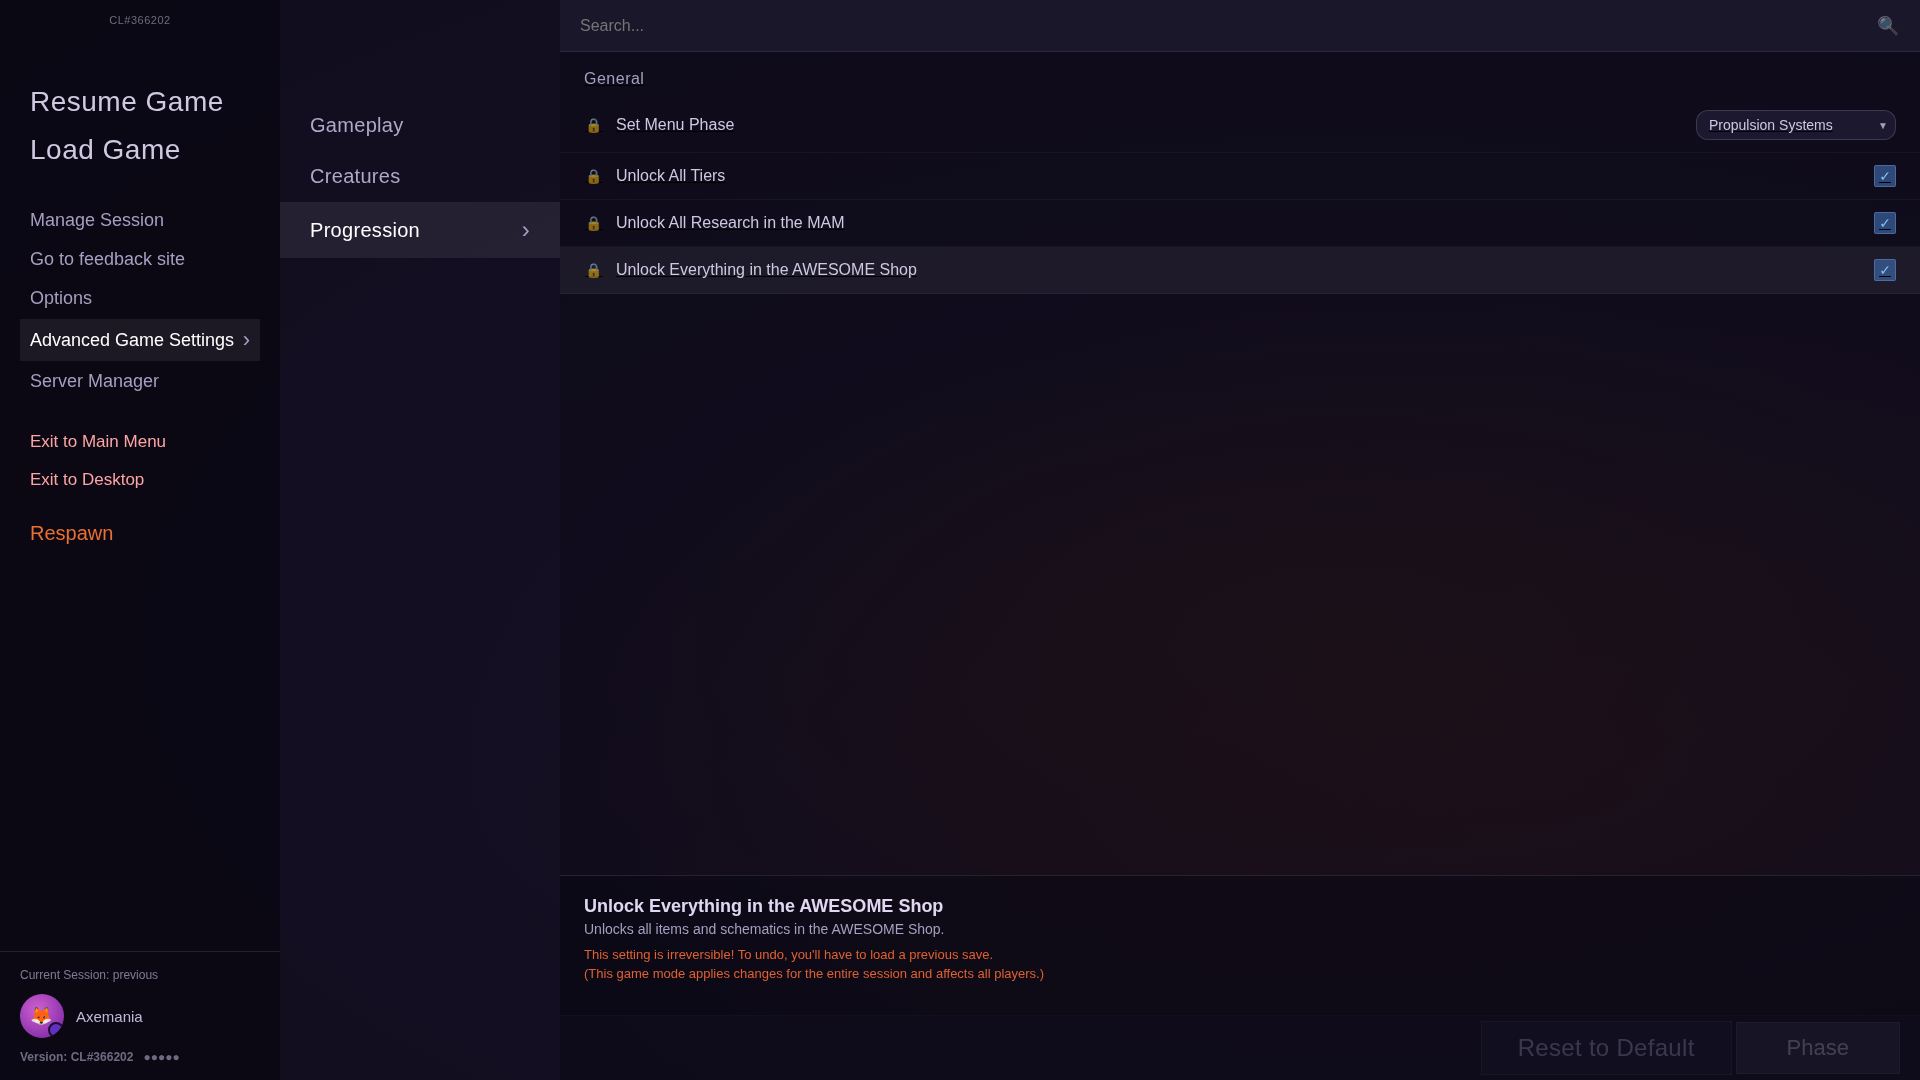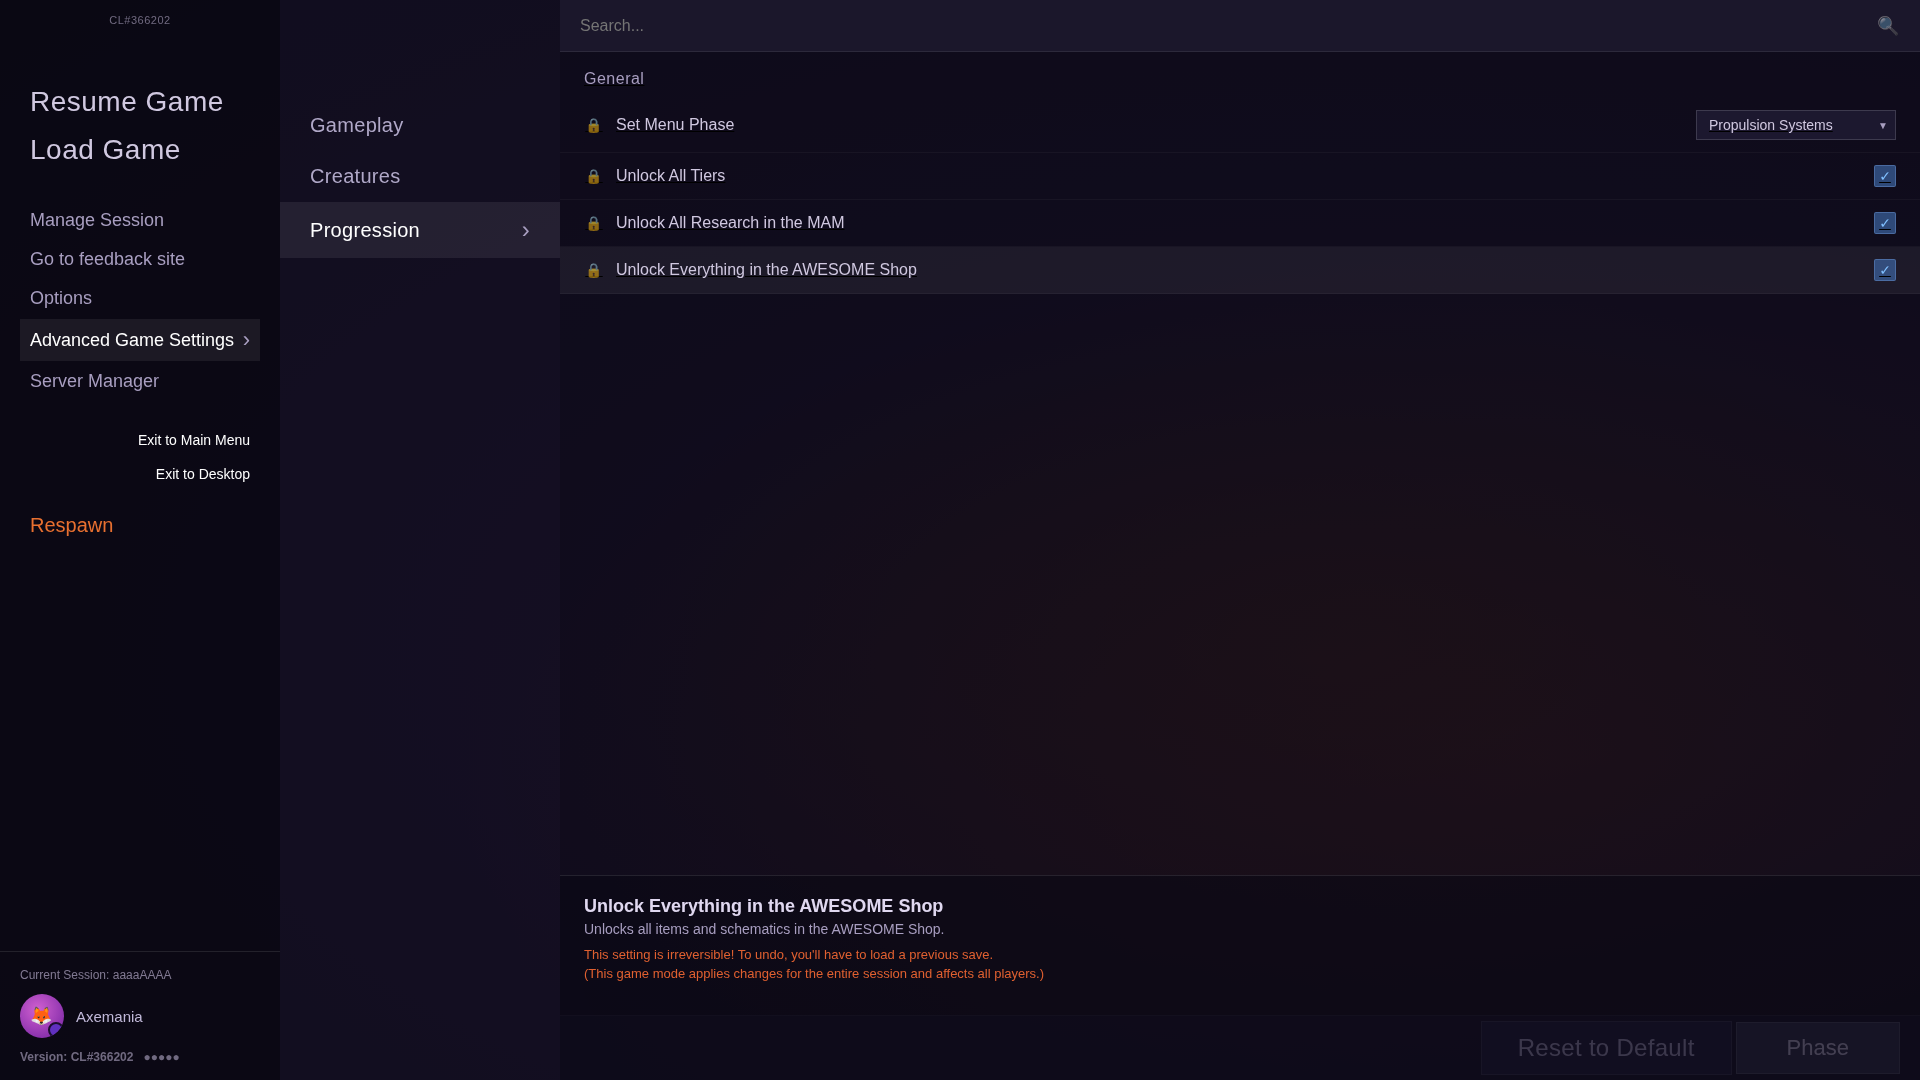--- a/index.html
+++ b/index.html
@@ -99,26 +99,25 @@
     }
 
     .sidebar-extra-nav {
       margin-top: 24px;
       padding: 0 20px;
       display: flex;
       flex-direction: column;
       gap: 2px;
     }
     .sidebar-extra-nav .nav-item {
-      color: #ffffff;
-      font-size: 14px;
+      color: #fca5a5;
+      font-size: 17px;
       font-weight: 400;
       padding: 8px 10px;
       cursor: pointer;
-      text-align: right;
     }
 
     .sidebar-respawn {
       margin-top: 24px;
       padding: 0 30px;
     }
     .sidebar-respawn .respawn-btn {
       color: #e87030;
       font-size: 20px;
       cursor: pointer;
@@ -294,21 +293,21 @@
       color: #d0c8e0;
       font-size: 16px;
     }
 
     .setting-dropdown {
       background: rgba(30,25,50,0.9);
       border: 1px solid rgba(255,255,255,0.15);
       color: #d0c8e0;
       font-size: 14px;
       padding: 6px 30px 6px 12px;
-      border-radius: 0;
+      border-radius: 12px;
       cursor: pointer;
       appearance: none;
       -webkit-appearance: none;
       min-width: 200px;
       outline: none;
       position: relative;
     }
 
     .dropdown-wrapper {
       position: relative;
@@ -430,21 +429,21 @@
   <nav class="sidebar-extra-nav">
     <div class="nav-item">Exit to Main Menu</div>
     <div class="nav-item">Exit to Desktop</div>
   </nav>
 
   <div class="sidebar-respawn">
     <div class="respawn-btn">Respawn</div>
   </div>
 
   <div class="sidebar-footer">
-    <div class="session-label">Current Session: aaaaAAAA</div>
+    <div class="session-label">Current Session: previous</div>
     <div class="user-row">
       <div class="user-avatar">
         <div class="avatar-badge"></div>
       </div>
       <span class="user-name">Axemania</span>
     </div>
     <div class="version-text">
       <span>Version:</span>
       <span>CL#366202</span>
       &nbsp;&nbsp;●●●●●

